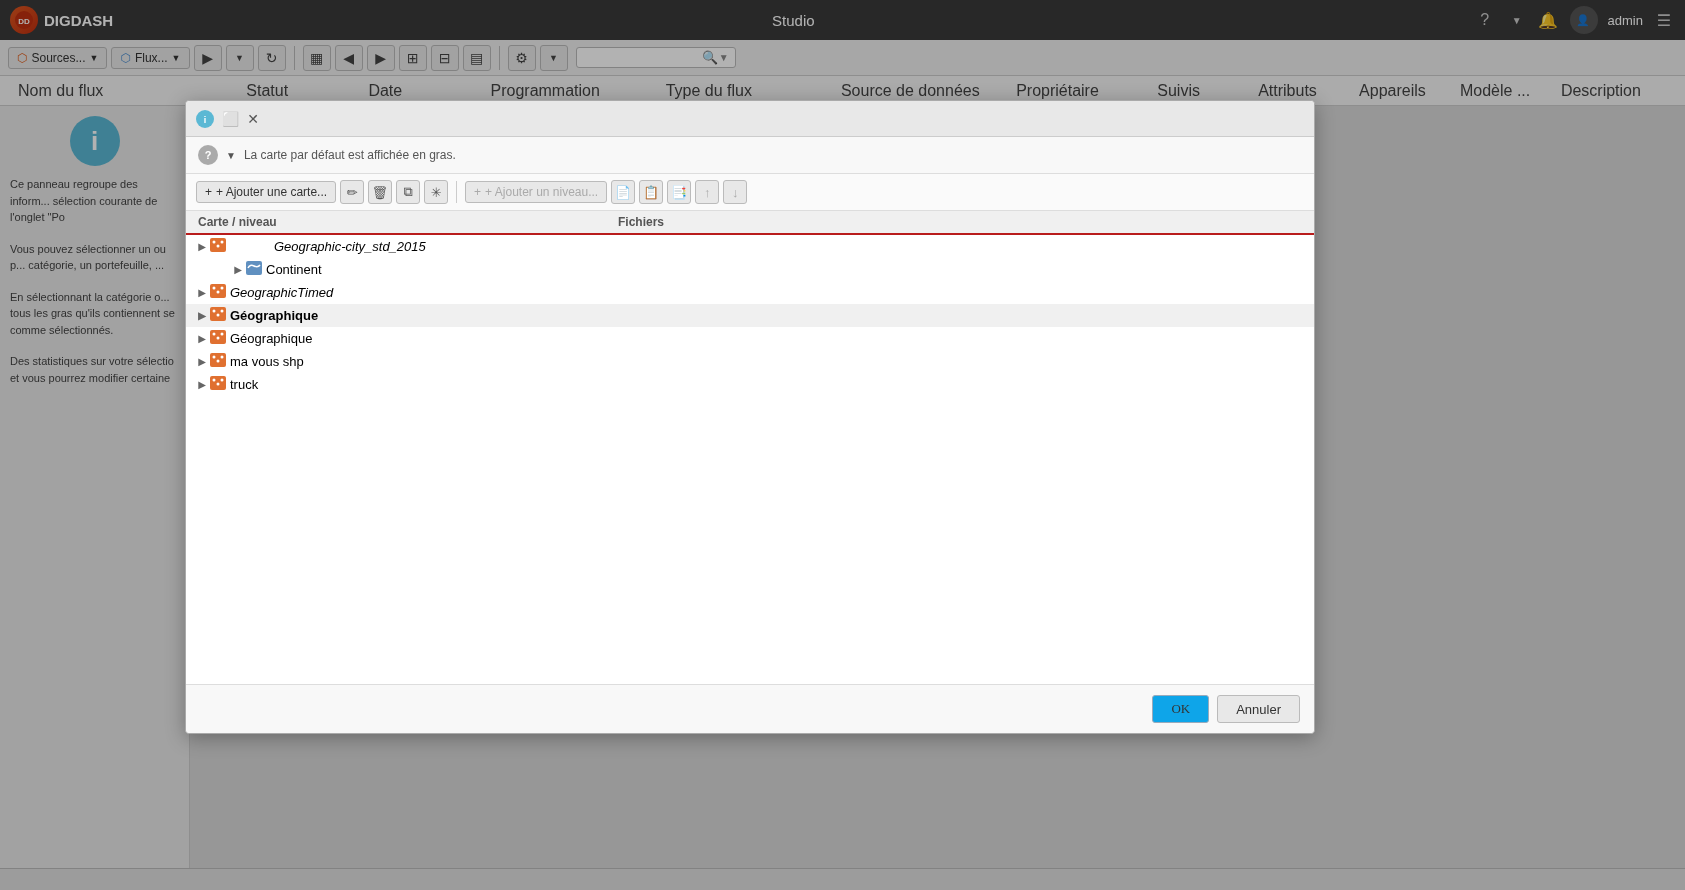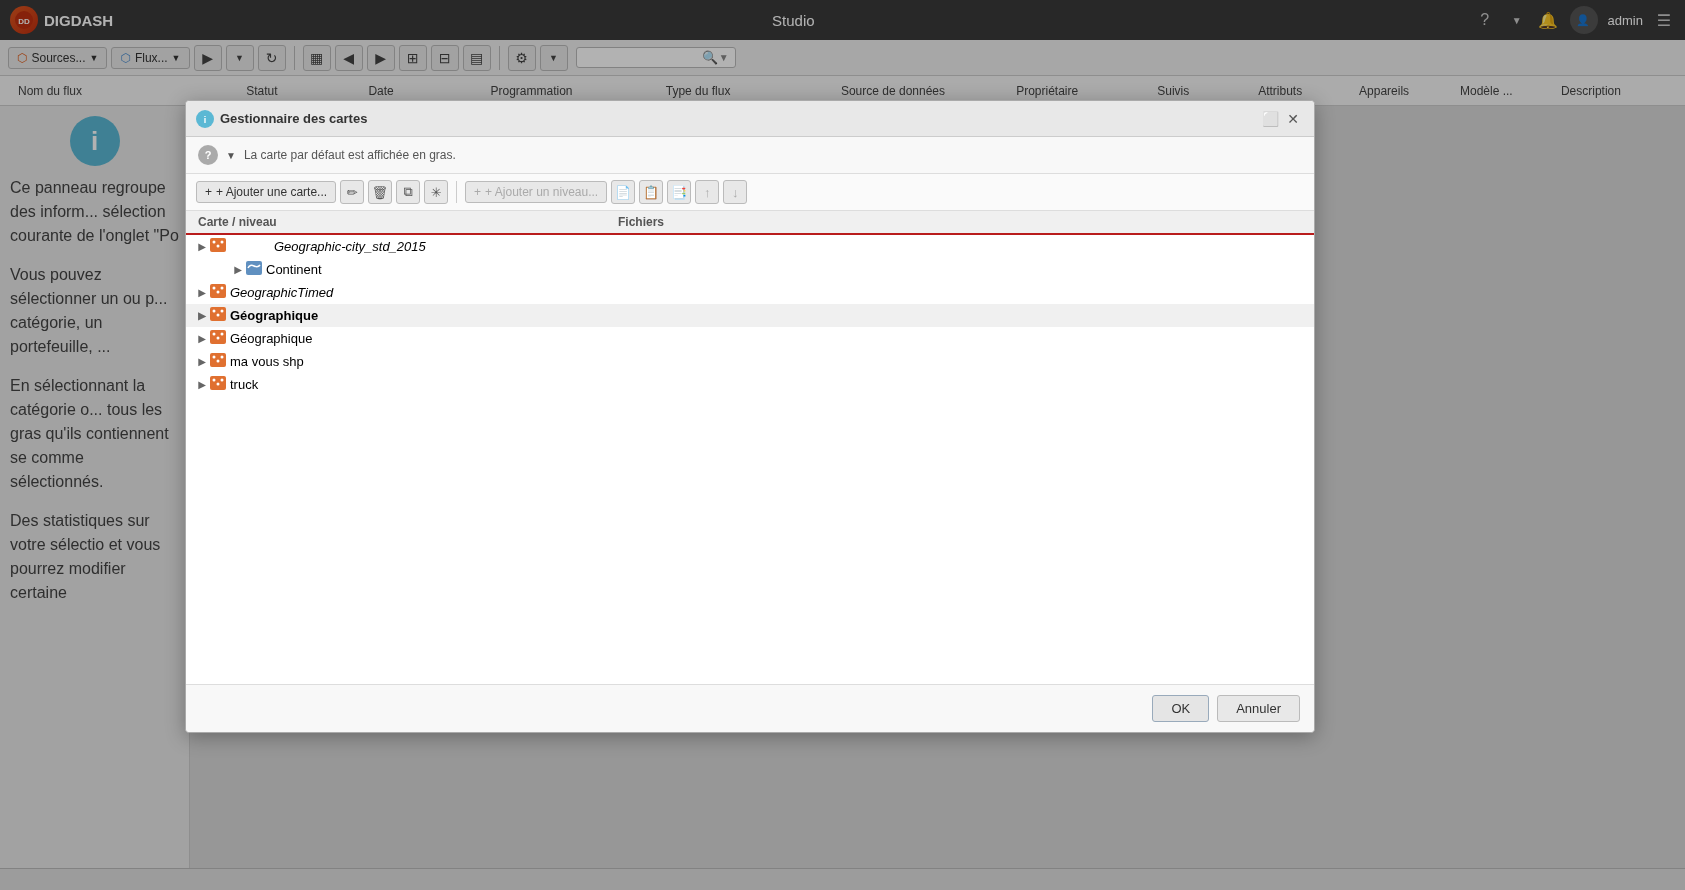--- a/index.html
+++ b/index.html
@@ -16,28 +16,28 @@
 
     
     .toolbar { background: #f0f0f0; border-bottom: 1px solid #ccc; height: 36px; display: flex; align-items: center; padding: 0 8px; gap: 4px; }
     .toolbar-btn { display: flex; align-items: center; gap: 4px; padding: 3px 8px; background: #e8e8e8; border: 1px solid #bbb; border-radius: 3px; cursor: pointer; font-size: 12px; color: #333; white-space: nowrap; }
     .toolbar-sep { width: 1px; height: 24px; background: #bbb; margin: 0 4px; }
     .toolbar-icon-btn { width: 28px; height: 26px; display: flex; align-items: center; justify-content: center; background: #e8e8e8; border: 1px solid #bbb; border-radius: 3px; cursor: pointer; font-size: 14px; color: #444; }
     .search-box { display: flex; align-items: center; border: 1px solid #bbb; border-radius: 3px; background: white; padding: 2px 6px; margin-left: 4px; }
     .search-box input { border: none; outline: none; font-size: 12px; width: 120px; }
 
     
-    .col-headers { background: #f5f5f5; border-bottom: 1px solid #ccc; height: 30px; display: flex; align-items: center; padding: 0 10px; font-size: 12px; color: #444; }
+    .col-headers { background: #f5f5f5; border-bottom: 1px solid #ccc; height: 30px; display: flex; align-items: center; padding: 0 10px; font-size: 16px; color: #444; }
     .col-header { padding: 0 8px; }
 
     
     .main-area { display: flex; height: calc(890px - 40px - 36px - 30px); }
     .sidebar-info { width: 190px; background: #e8e8e8; padding: 10px; border-right: 1px solid #ccc; }
     .info-icon-circle { width: 50px; height: 50px; background: #5bb8d4; border-radius: 50%; display: flex; align-items: center; justify-content: center; color: white; font-size: 26px; font-weight: bold; margin: 0 auto 10px auto; }
-    .sidebar-text { font-size: 16px; color: #444; line-height: 1.5; }
+    .sidebar-text { font-size: 11px; color: #444; line-height: 1.5; }
 
     
     .dialog-backdrop { position: absolute; top: 0; left: 0; width: 100%; height: 100%; background: rgba(0,0,0,0.3); z-index: 10; }
 
     
     .dialog { position: absolute; top: 100px; left: 185px; width: 1130px; background: white; border: 1px solid #aaa; border-radius: 4px; box-shadow: 0 4px 20px rgba(0,0,0,0.3); z-index: 20; }
     .dialog-titlebar { background: #e8e8e8; border-bottom: 1px solid #ccc; height: 36px; display: flex; align-items: center; padding: 0 10px; border-radius: 4px 4px 0 0; }
     .dialog-title-icon { width: 18px; height: 18px; background: #5bb8d4; border-radius: 50%; display: flex; align-items: center; justify-content: center; color: white; font-size: 10px; font-weight: bold; margin-right: 6px; }
     .dialog-title-text { font-size: 13px; color: #333; font-weight: bold; flex: 1; }
     .dialog-title-btn { width: 22px; height: 22px; display: flex; align-items: center; justify-content: center; cursor: pointer; color: #555; font-size: 14px; border-radius: 3px; }
@@ -61,21 +61,21 @@
     .tree-row { display: flex; align-items: center; padding: 3px 8px; font-size: 13px; cursor: pointer; }
     .tree-row.bold-row { font-weight: bold; }
     .tree-toggle { width: 16px; height: 16px; display: flex; align-items: center; justify-content: center; cursor: pointer; color: #666; font-size: 10px; }
     .row-name { flex: 0 0 420px; display: flex; align-items: center; }
     .row-files { flex: 1; color: #555; }
     .indent-1 { padding-left: 24px; }
 
     
     .dialog-footer { padding: 10px 14px; display: flex; justify-content: flex-end; gap: 8px; background: #f8f8f8; border-radius: 0 0 4px 4px; }
     .footer-btn { padding: 5px 18px; border: 1px solid #bbb; border-radius: 3px; cursor: pointer; font-size: 13px; background: #e8e8e8; color: #333; }
-    .footer-btn.primary { background: #e5e5e5; border-color: #9ab; }
+    .footer-btn.primary { background: #0ea5e9; border-color: #9ab; font-family: Liberation Serif, serif; }
 
     
     .statusbar { position: absolute; bottom: 0; left: 0; width: 100%; height: 22px; background: #e0e0e0; border-top: 1px solid #bbb; display: flex; align-items: center; padding: 0 8px; font-size: 11px; color: #555; }
   </style>
 </head>
 <body>
 
 <div class="topbar">
   <div class="topbar-logo">
     <div class="logo-circle">
@@ -165,21 +165,20 @@
 
 <div class="dialog">
 
   <div class="dialog-titlebar">
     <div class="dialog-title-icon">
       <svg width="16" height="16" viewBox="0 0 16 16">
         <circle cx="8" cy="8" r="7" fill="#5bb8d4"></circle>
         <text x="8" y="12" text-anchor="middle" fill="white" font-size="9" font-weight="bold">i</text>
       </svg>
     </div>
-    <span class="dialog-title-text">Gestionnaire des cartes</span>
     <div class="dialog-title-btn">⬜</div>
     <div class="dialog-title-btn">✕</div>
   </div>
 
   <div class="dialog-hint">
     <div class="hint-icon">?</div>
     <span style="font-size:10px; cursor:pointer;">▼</span>
     <span>La carte par défaut est affichée en gras.</span>
   </div>
 

